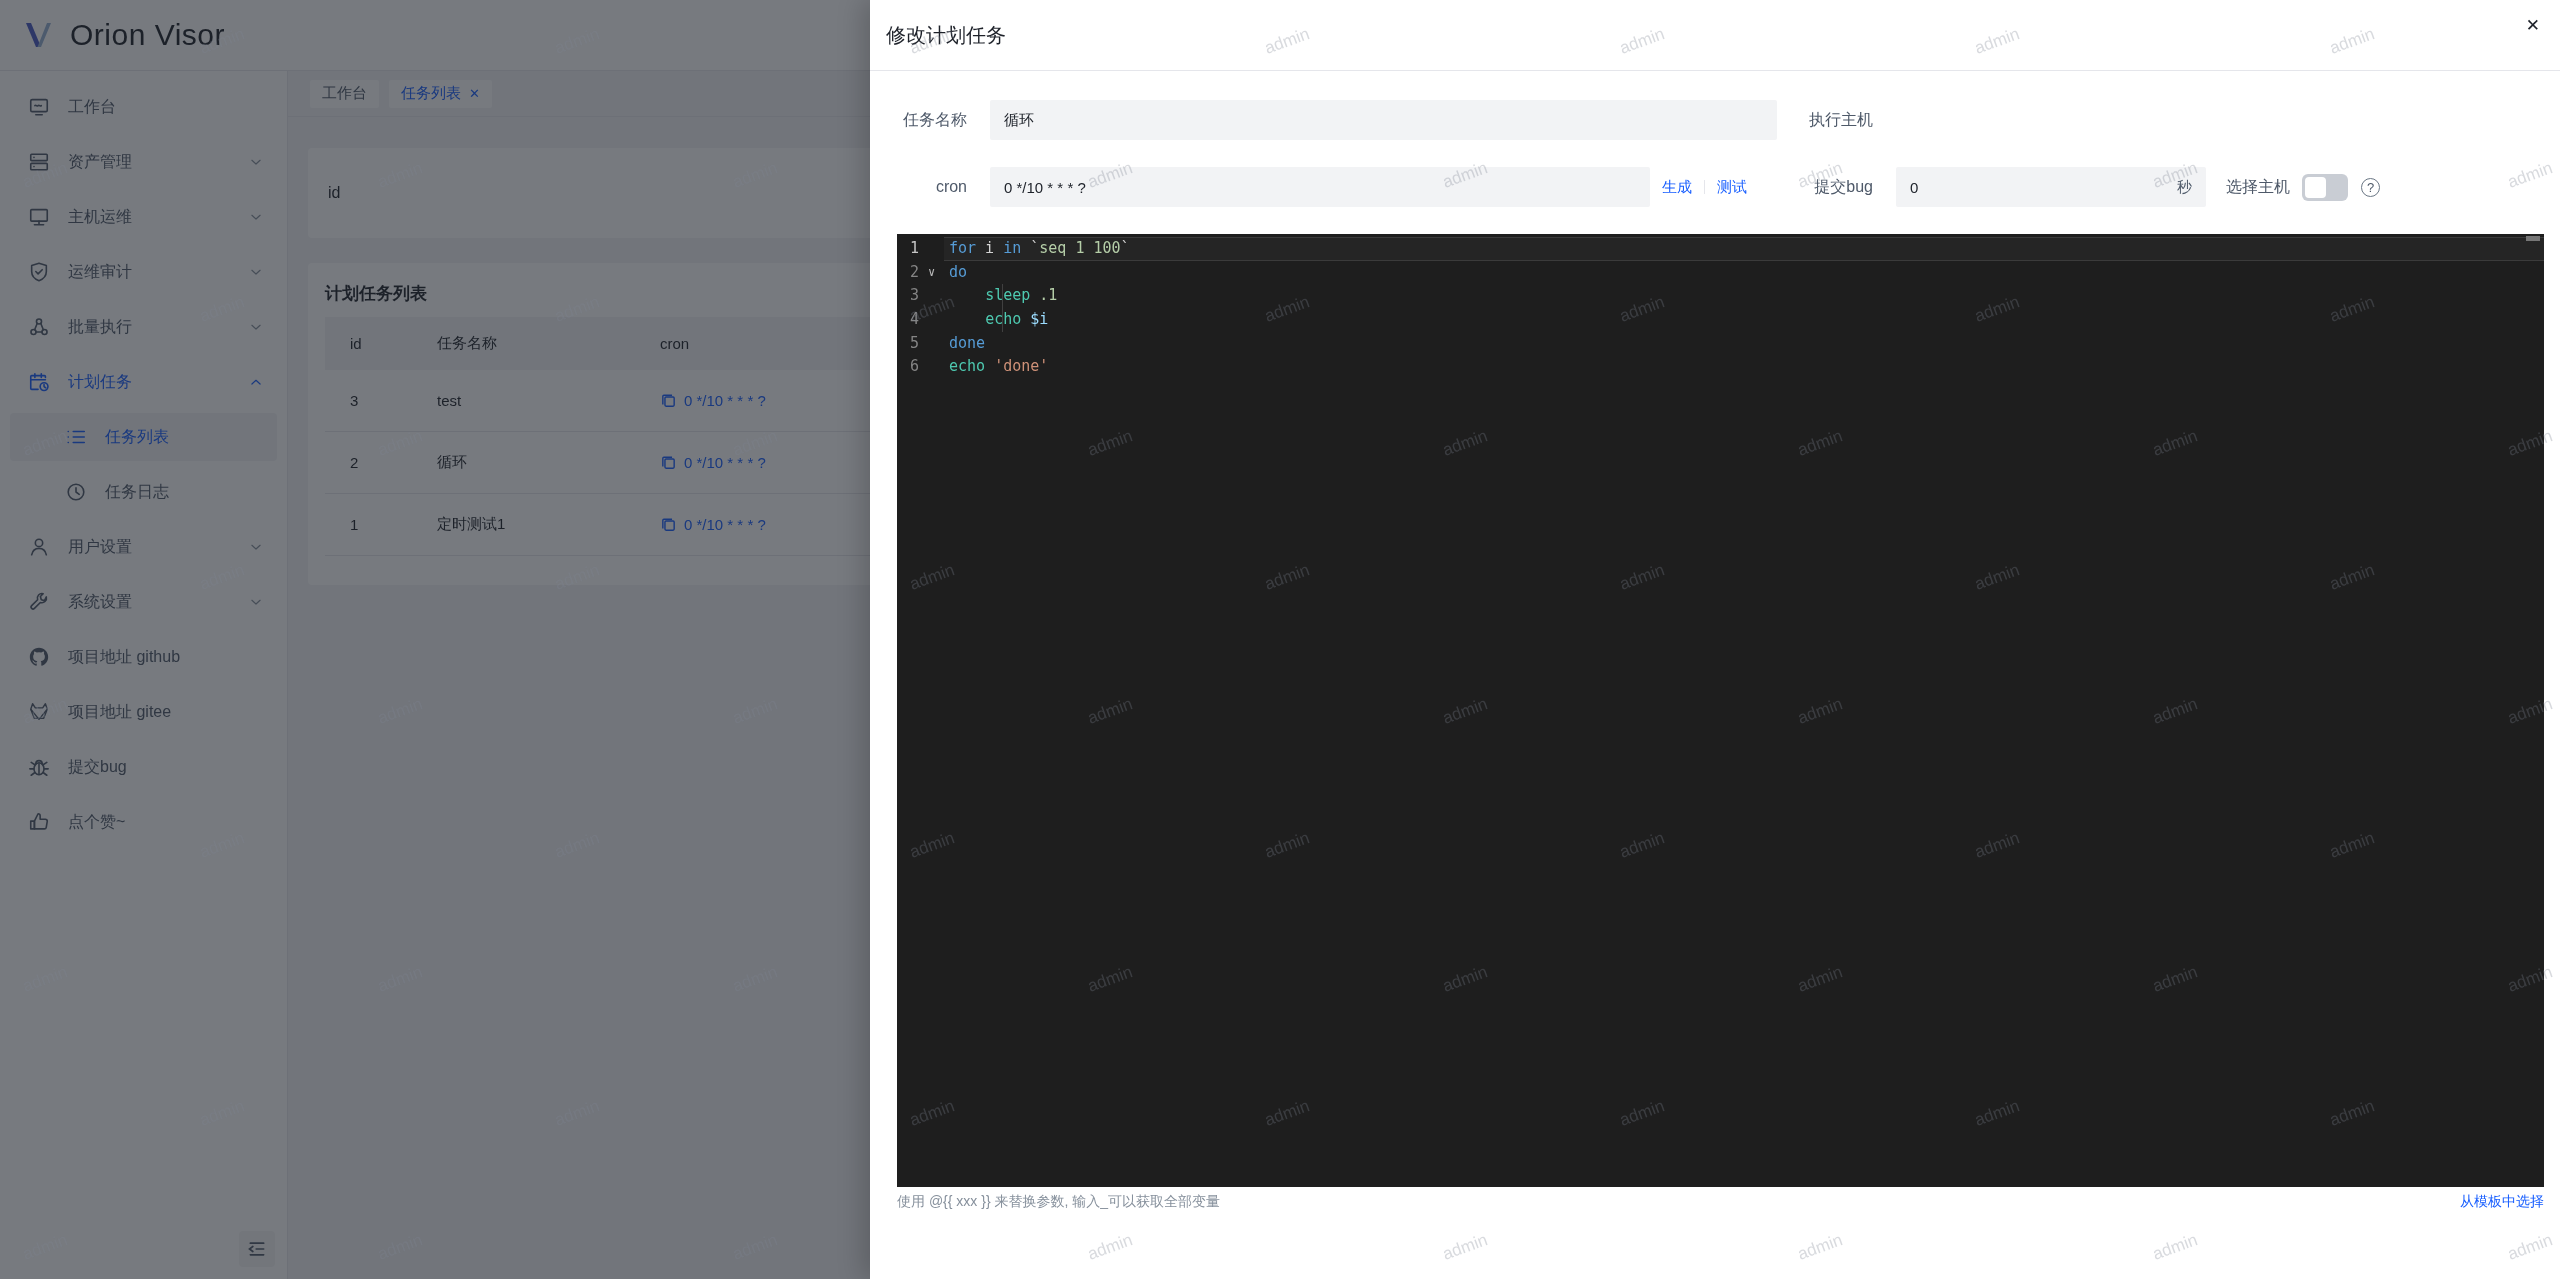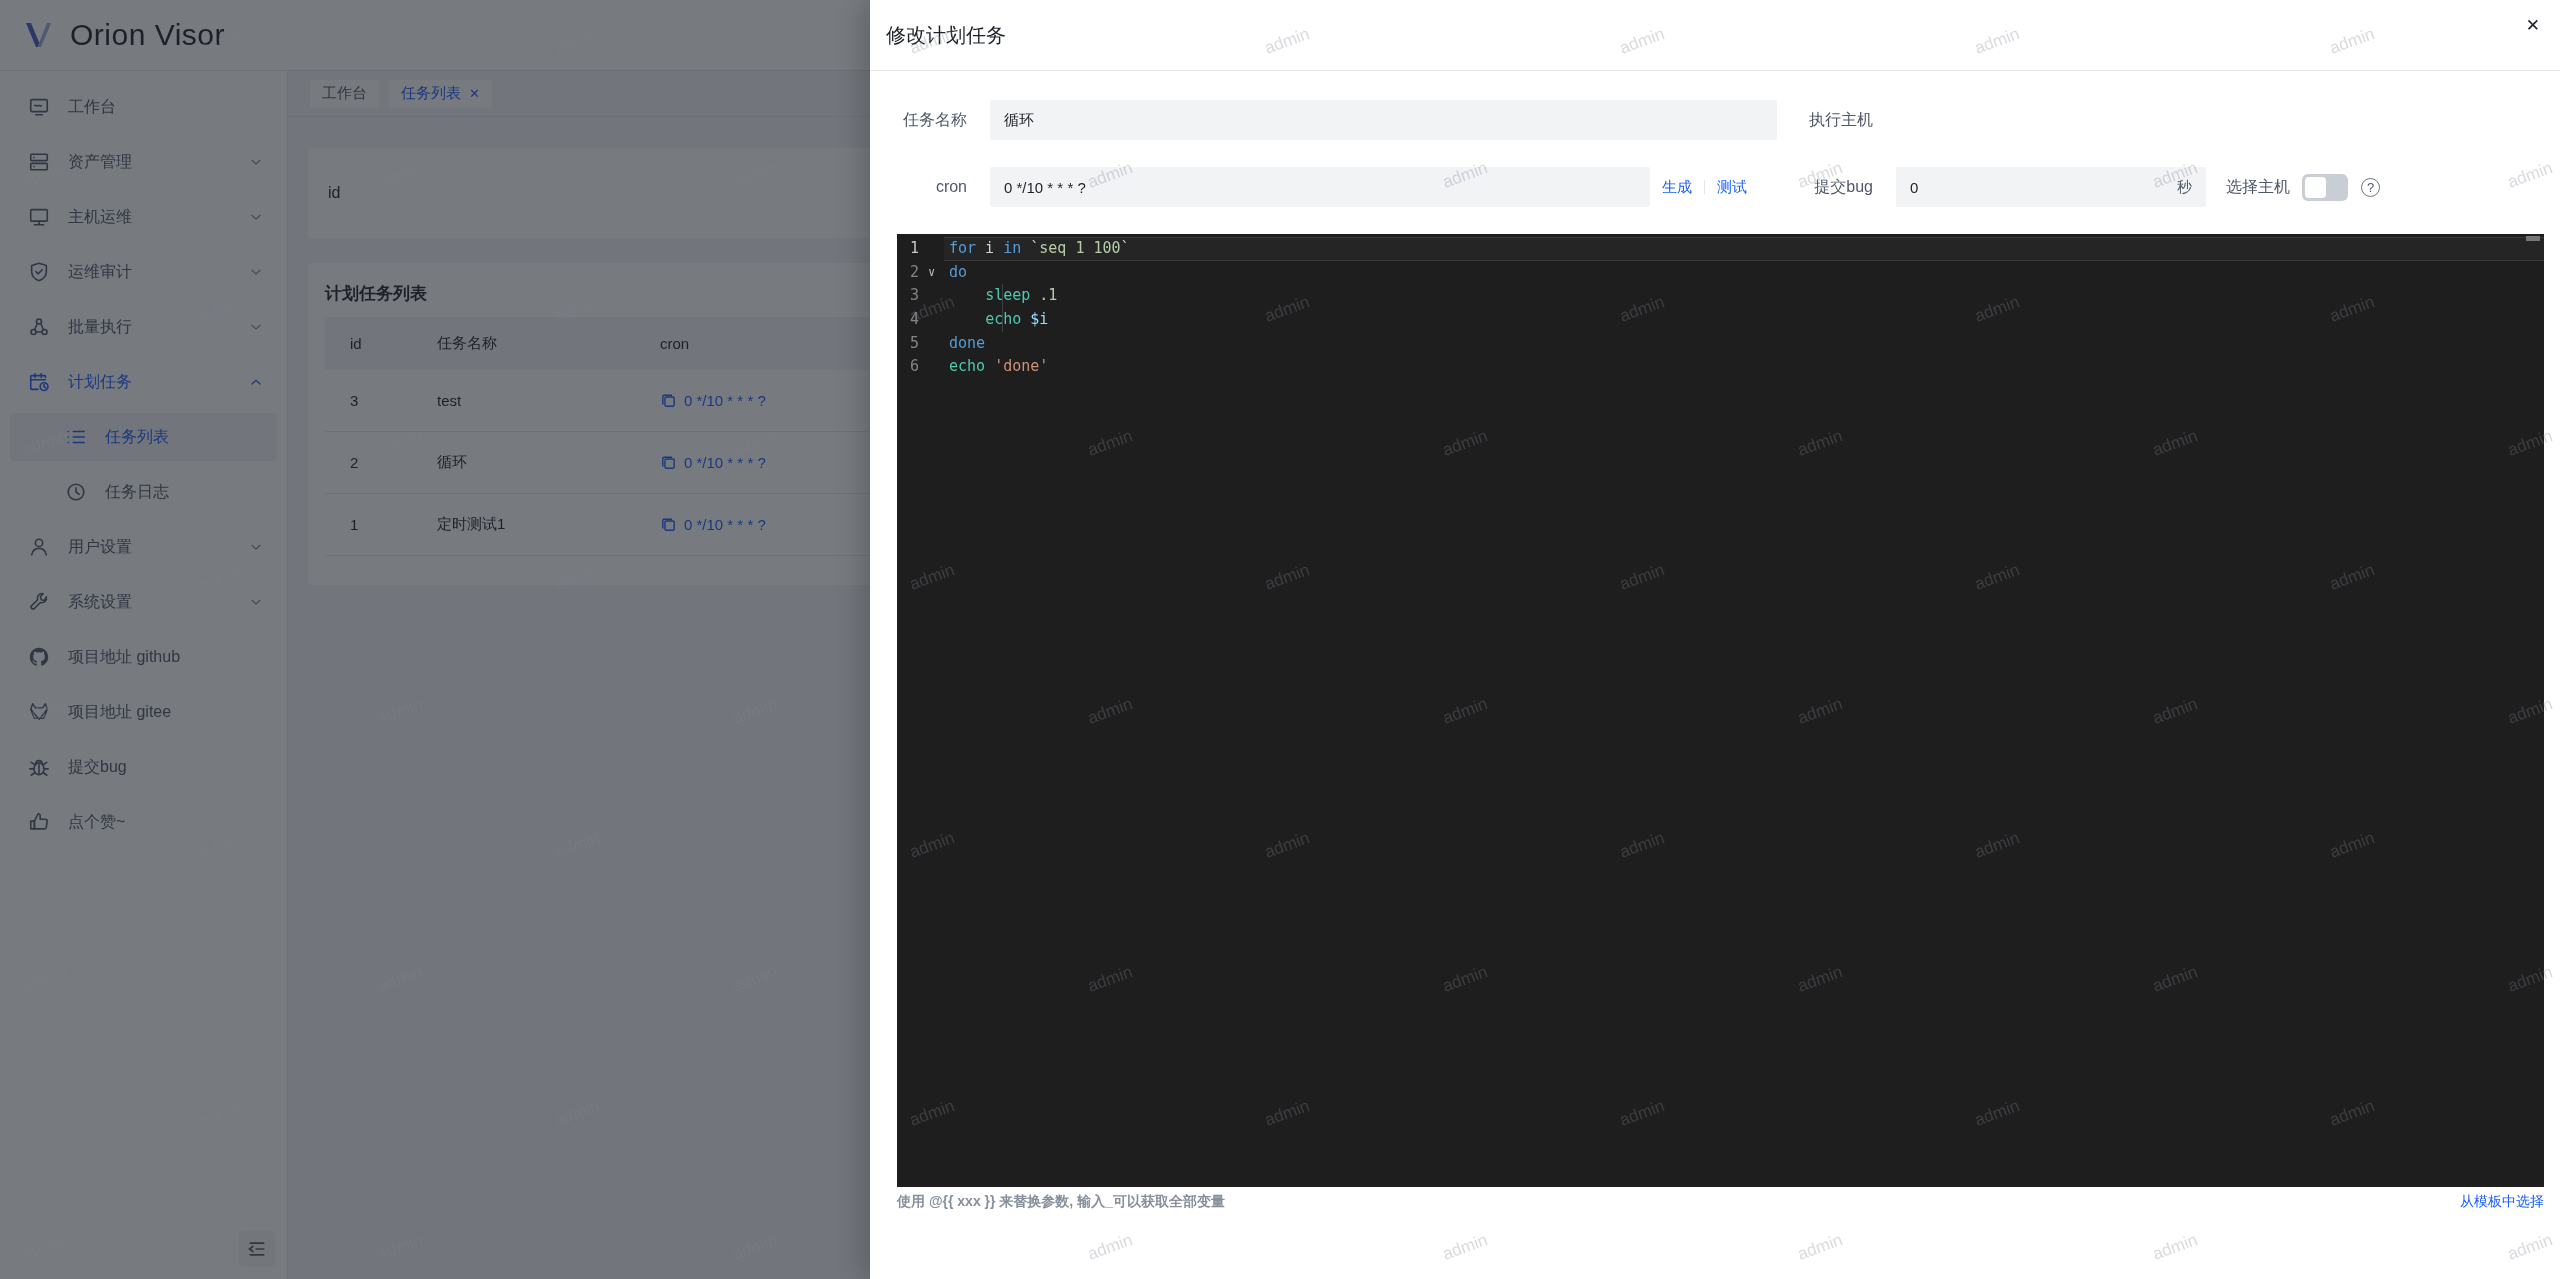--- a/index.html
+++ b/index.html
@@ -84,21 +84,21 @@
   .cl .foldbox { width:25px; flex:none; text-align:center; color:#b8b8b8; font-size:12px; }
   .cl .ct { flex:1; padding-left:5px; position:relative; }
   .cl.cur .ct { background:rgba(255,255,255,0.035); box-shadow:inset 0 1px 0 rgba(255,255,255,0.10), inset 0 -1px 0 rgba(255,255,255,0.10); }
   .cl .guide { position:absolute; left:58px; top:0; bottom:0; width:1px; background:#404040; }
   .tk-kw { color:#569cd6; } .tk-pl { color:#d4d4d4; } .tk-cmd { color:#b5cea8; }
   .tk-bi { color:#4ec9b0; } .tk-num { color:#b5cea8; } .tk-var { color:#9cdcfe; }
   .tk-str { color:#ce9178; } .tk-punc { color:#d4d4d4; }
   .ruler-thumb { position:absolute; right:4px; top:2px; width:14px; height:5px; background:#767676; }
 
   .hint-row { margin-top:6px; display:flex; align-items:center; justify-content:space-between; }
-  .hint { font-size:14px; color:#86909c;font-weight:bold; }
+  .hint { font-size:14px; color:#86909c; }
   .tpl-link { font-size:14px; color:#165dff; text-decoration:none; cursor:pointer; }
 
   .d-footer { position:absolute; left:0; right:0; bottom:0; height:82px; border-top:1px solid #e5e6eb; display:flex; align-items:center; justify-content:flex-end; padding-right:16px; gap:13px; }
   .btn { height:40px; border:none; border-radius:2px; font-size:16px; padding:0 22px; cursor:pointer; font-family:inherit; }
   .btn.cancel { background:#f2f3f5; color:#4e5969; }
   .btn.confirm { background:#165dff; color:#fff; }
 
   svg { display:block; }
 </style>
 </head>

